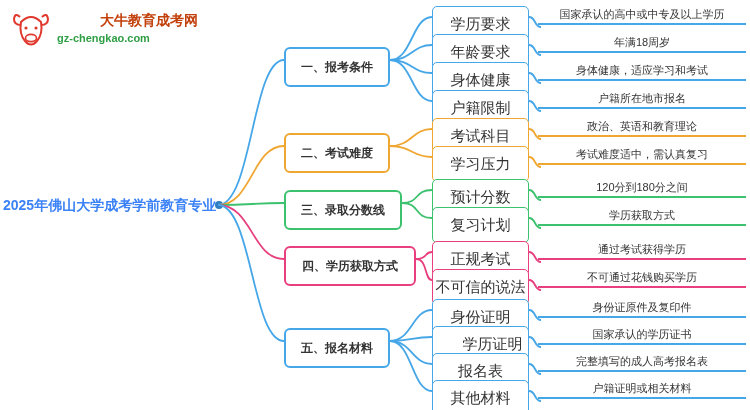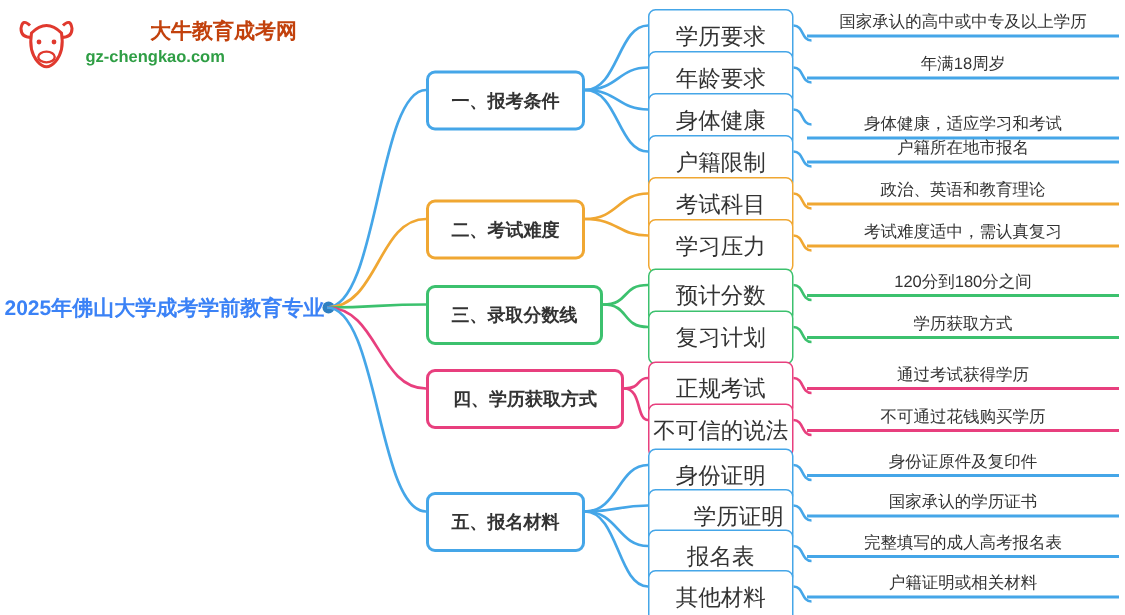--- a/index.html
+++ b/index.html
@@ -96,21 +96,21 @@
   <div class="node branch or" style="left:284px;top:133px;width:106px;">二、考试难度</div>
   <div class="node branch gr" style="left:284px;top:190px;width:118px;">三、录取分数线</div>
   <div class="node branch pk" style="left:284px;top:246px;width:132px;">四、学历获取方式</div>
   <div class="node branch bl" style="left:284px;top:328px;width:106px;">五、报名材料</div>
 
   <div class="node clabel bl" style="top:6px;">学历要求</div>
   <div class="node cvalue bl" style="top:8px;">国家承认的高中或中专及以上学历</div>
   <div class="node clabel bl" style="top:34px;">年龄要求</div>
   <div class="node cvalue bl" style="top:36px;">年满18周岁</div>
   <div class="node clabel bl" style="top:62px;">身体健康</div>
-  <div class="node cvalue bl" style="top:64px;margin-top:12px;">身体健康，适应学习和考试</div>
+  <div class="node cvalue bl" style="top:64px;">身体健康，适应学习和考试</div>
   <div class="node clabel bl" style="top:90px;">户籍限制</div>
   <div class="node cvalue bl" style="top:92px;">户籍所在地市报名</div>
 
   <div class="node clabel or" style="top:118px;">考试科目</div>
   <div class="node cvalue or" style="top:120px;">政治、英语和教育理论</div>
   <div class="node clabel or" style="top:146px;">学习压力</div>
   <div class="node cvalue or" style="top:148px;">考试难度适中，需认真复习</div>
 
   <div class="node clabel gr" style="top:179px;">预计分数</div>
   <div class="node cvalue gr" style="top:181px;">120分到180分之间</div>

